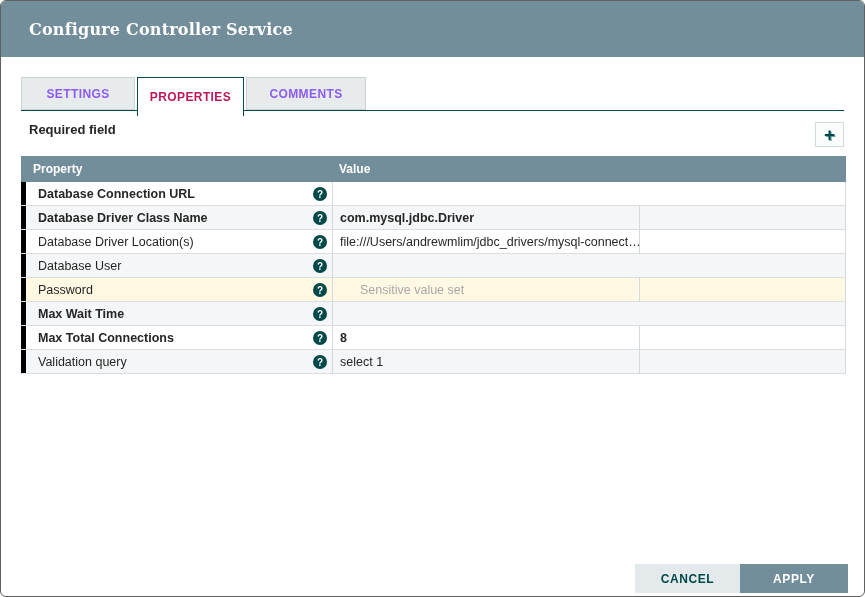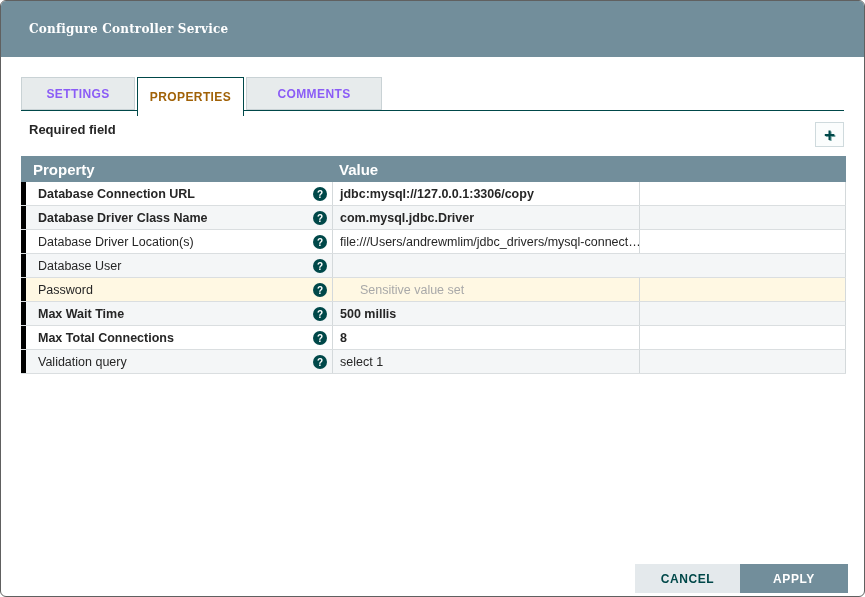--- a/index.html
+++ b/index.html
@@ -21,21 +21,21 @@
   .titlebar {
     height: 56px;
     background: #728E9B;
     display: flex;
     align-items: center;
     padding-left: 28px;
   }
   .titlebar .title {
     font-family: "DejaVu Serif", serif;
     font-weight: bold;
-    font-size: 12px;
+    font-size: 16px;
     color: #ffffff;
     letter-spacing: 0.2px;
   }
 
   
   .content { padding: 0 20px; position: relative; }
 
   
   .tabbar {
     margin-top: 21px;
@@ -57,29 +57,29 @@
   }
   .tab.inactive {
     background: #e7ebec;
     border: 1px solid #c9d2d5;
     color: #8b5cf6;
   }
   .tab.active {
     background: #ffffff;
     border: 1px solid #004849;
     border-bottom: none;
-    color: #a16207;
+    color: #be185d;
     height: 39px;
     margin-bottom: -6px;
     position: relative;
     z-index: 2;
   }
   .tab-settings  { width: 114px; }
   .tab-properties{ width: 107px; }
-  .tab-comments  { width: 136px; }
+  .tab-comments  { width: 120px; }
 
   
   .toolbar-row {
     position: relative;
     height: 45px;
   }
   .required-label {
     position: absolute;
     left: 8px;
     top: 11px;
@@ -109,21 +109,21 @@
   }
 
   
   .ptable { width: 825px; }
   .thead {
     height: 26px;
     background: #728E9B;
     display: flex;
     align-items: center;
     color: #ffffff;
-    font-size: 15px;
+    font-size: 12px;
     font-weight: bold;
   }
   .th-property { width: 311px; padding-left: 12px; }
   .th-value    { width: 307px; padding-left: 7px; }
   .th-spacer   { flex: 1; }
 
   .trow {
     height: 24px;
     display: flex;
     align-items: stretch;
@@ -226,23 +226,20 @@
         <div class="th-property">Property</div>
         <div class="th-value">Value</div>
         <div class="th-spacer"></div>
       </div>
       <div>
           <div class="trow bold">
     <div class="cell cell-property">
       <span>Database Connection URL</span>
       <span class="help-badge">?</span>
     </div>
-    <div class="cell cell-value">
-      <span>jdbc:mysql://127.0.0.1:3306/copy</span>
-    </div>
     <div class="cell cell-extra"></div>
   </div>
           <div class="trow alt bold">
     <div class="cell cell-property">
       <span>Database Driver Class Name</span>
       <span class="help-badge">?</span>
     </div>
     <div class="cell cell-value">
       <span>com.mysql.jdbc.Driver</span>
     </div>
@@ -272,23 +269,20 @@
     </div>
     <div class="cell cell-value muted">
       <span>Sensitive value set</span>
     </div>
     <div class="cell cell-extra"></div>
   </div>
           <div class="trow alt bold">
     <div class="cell cell-property">
       <span>Max Wait Time</span>
       <span class="help-badge">?</span>
-    </div>
-    <div class="cell cell-value">
-      <span>500 millis</span>
     </div>
     <div class="cell cell-extra"></div>
   </div>
           <div class="trow bold">
     <div class="cell cell-property">
       <span>Max Total Connections</span>
       <span class="help-badge">?</span>
     </div>
     <div class="cell cell-value">
       <span>8</span>

